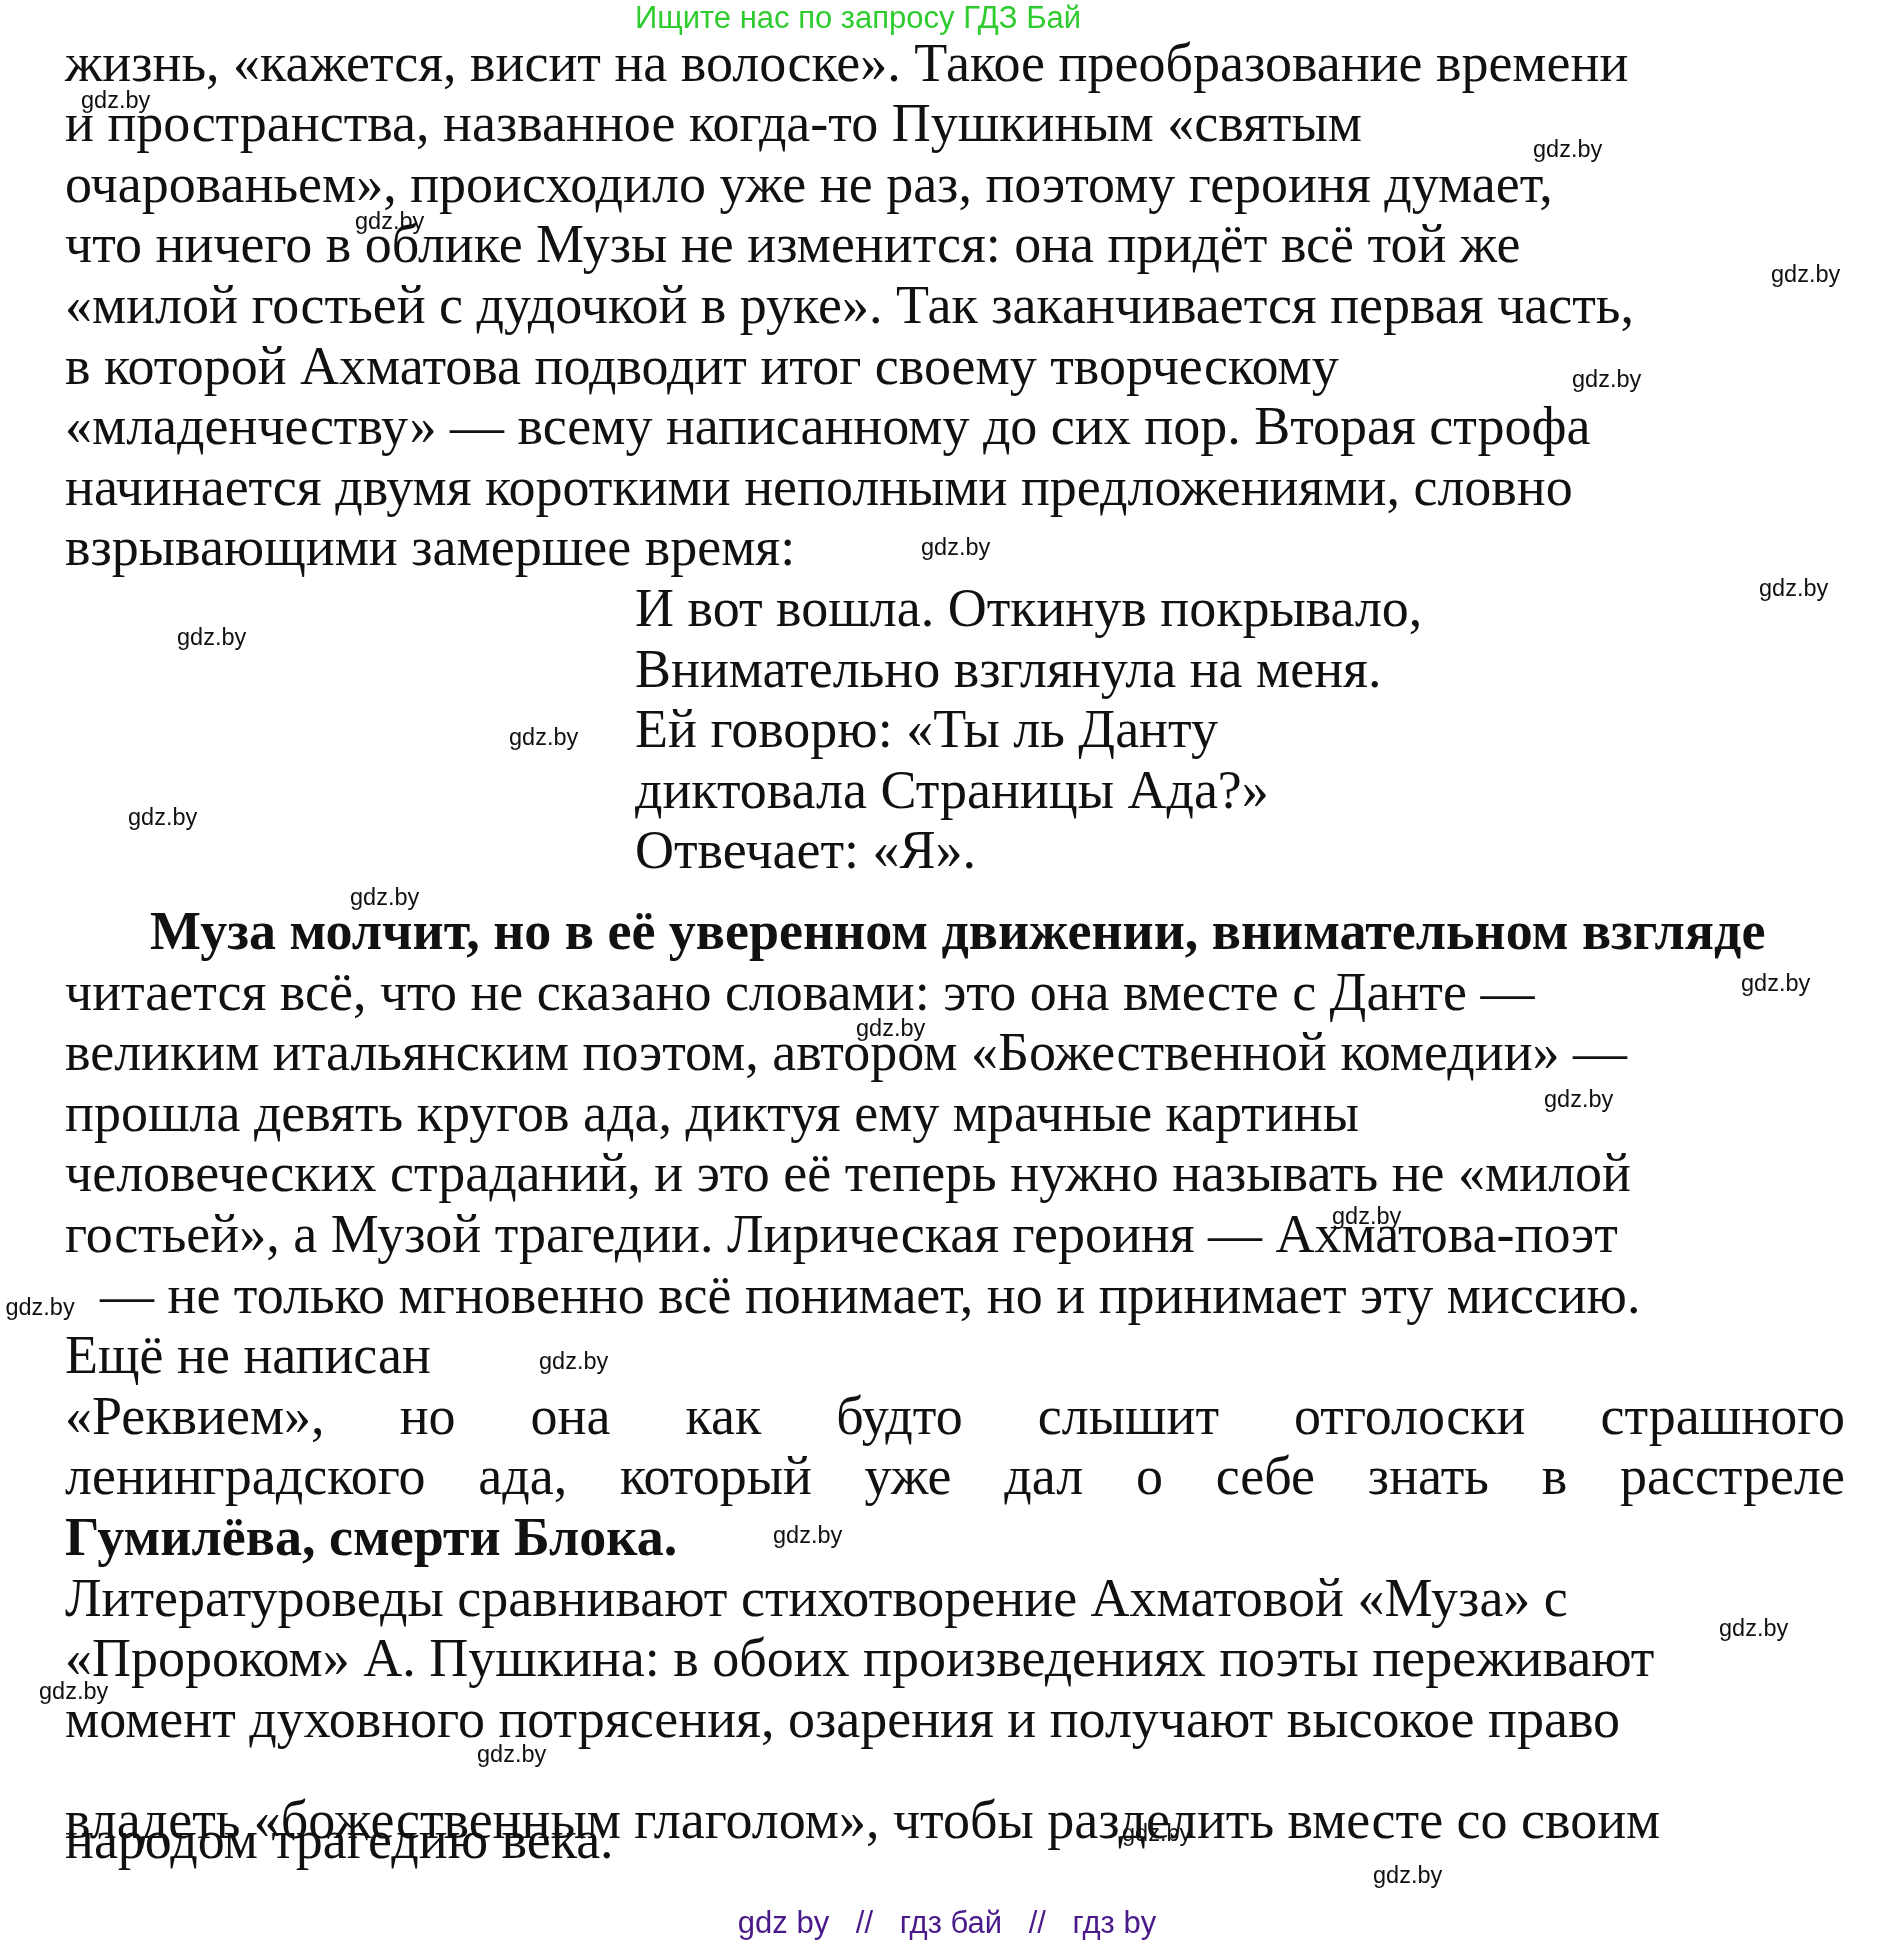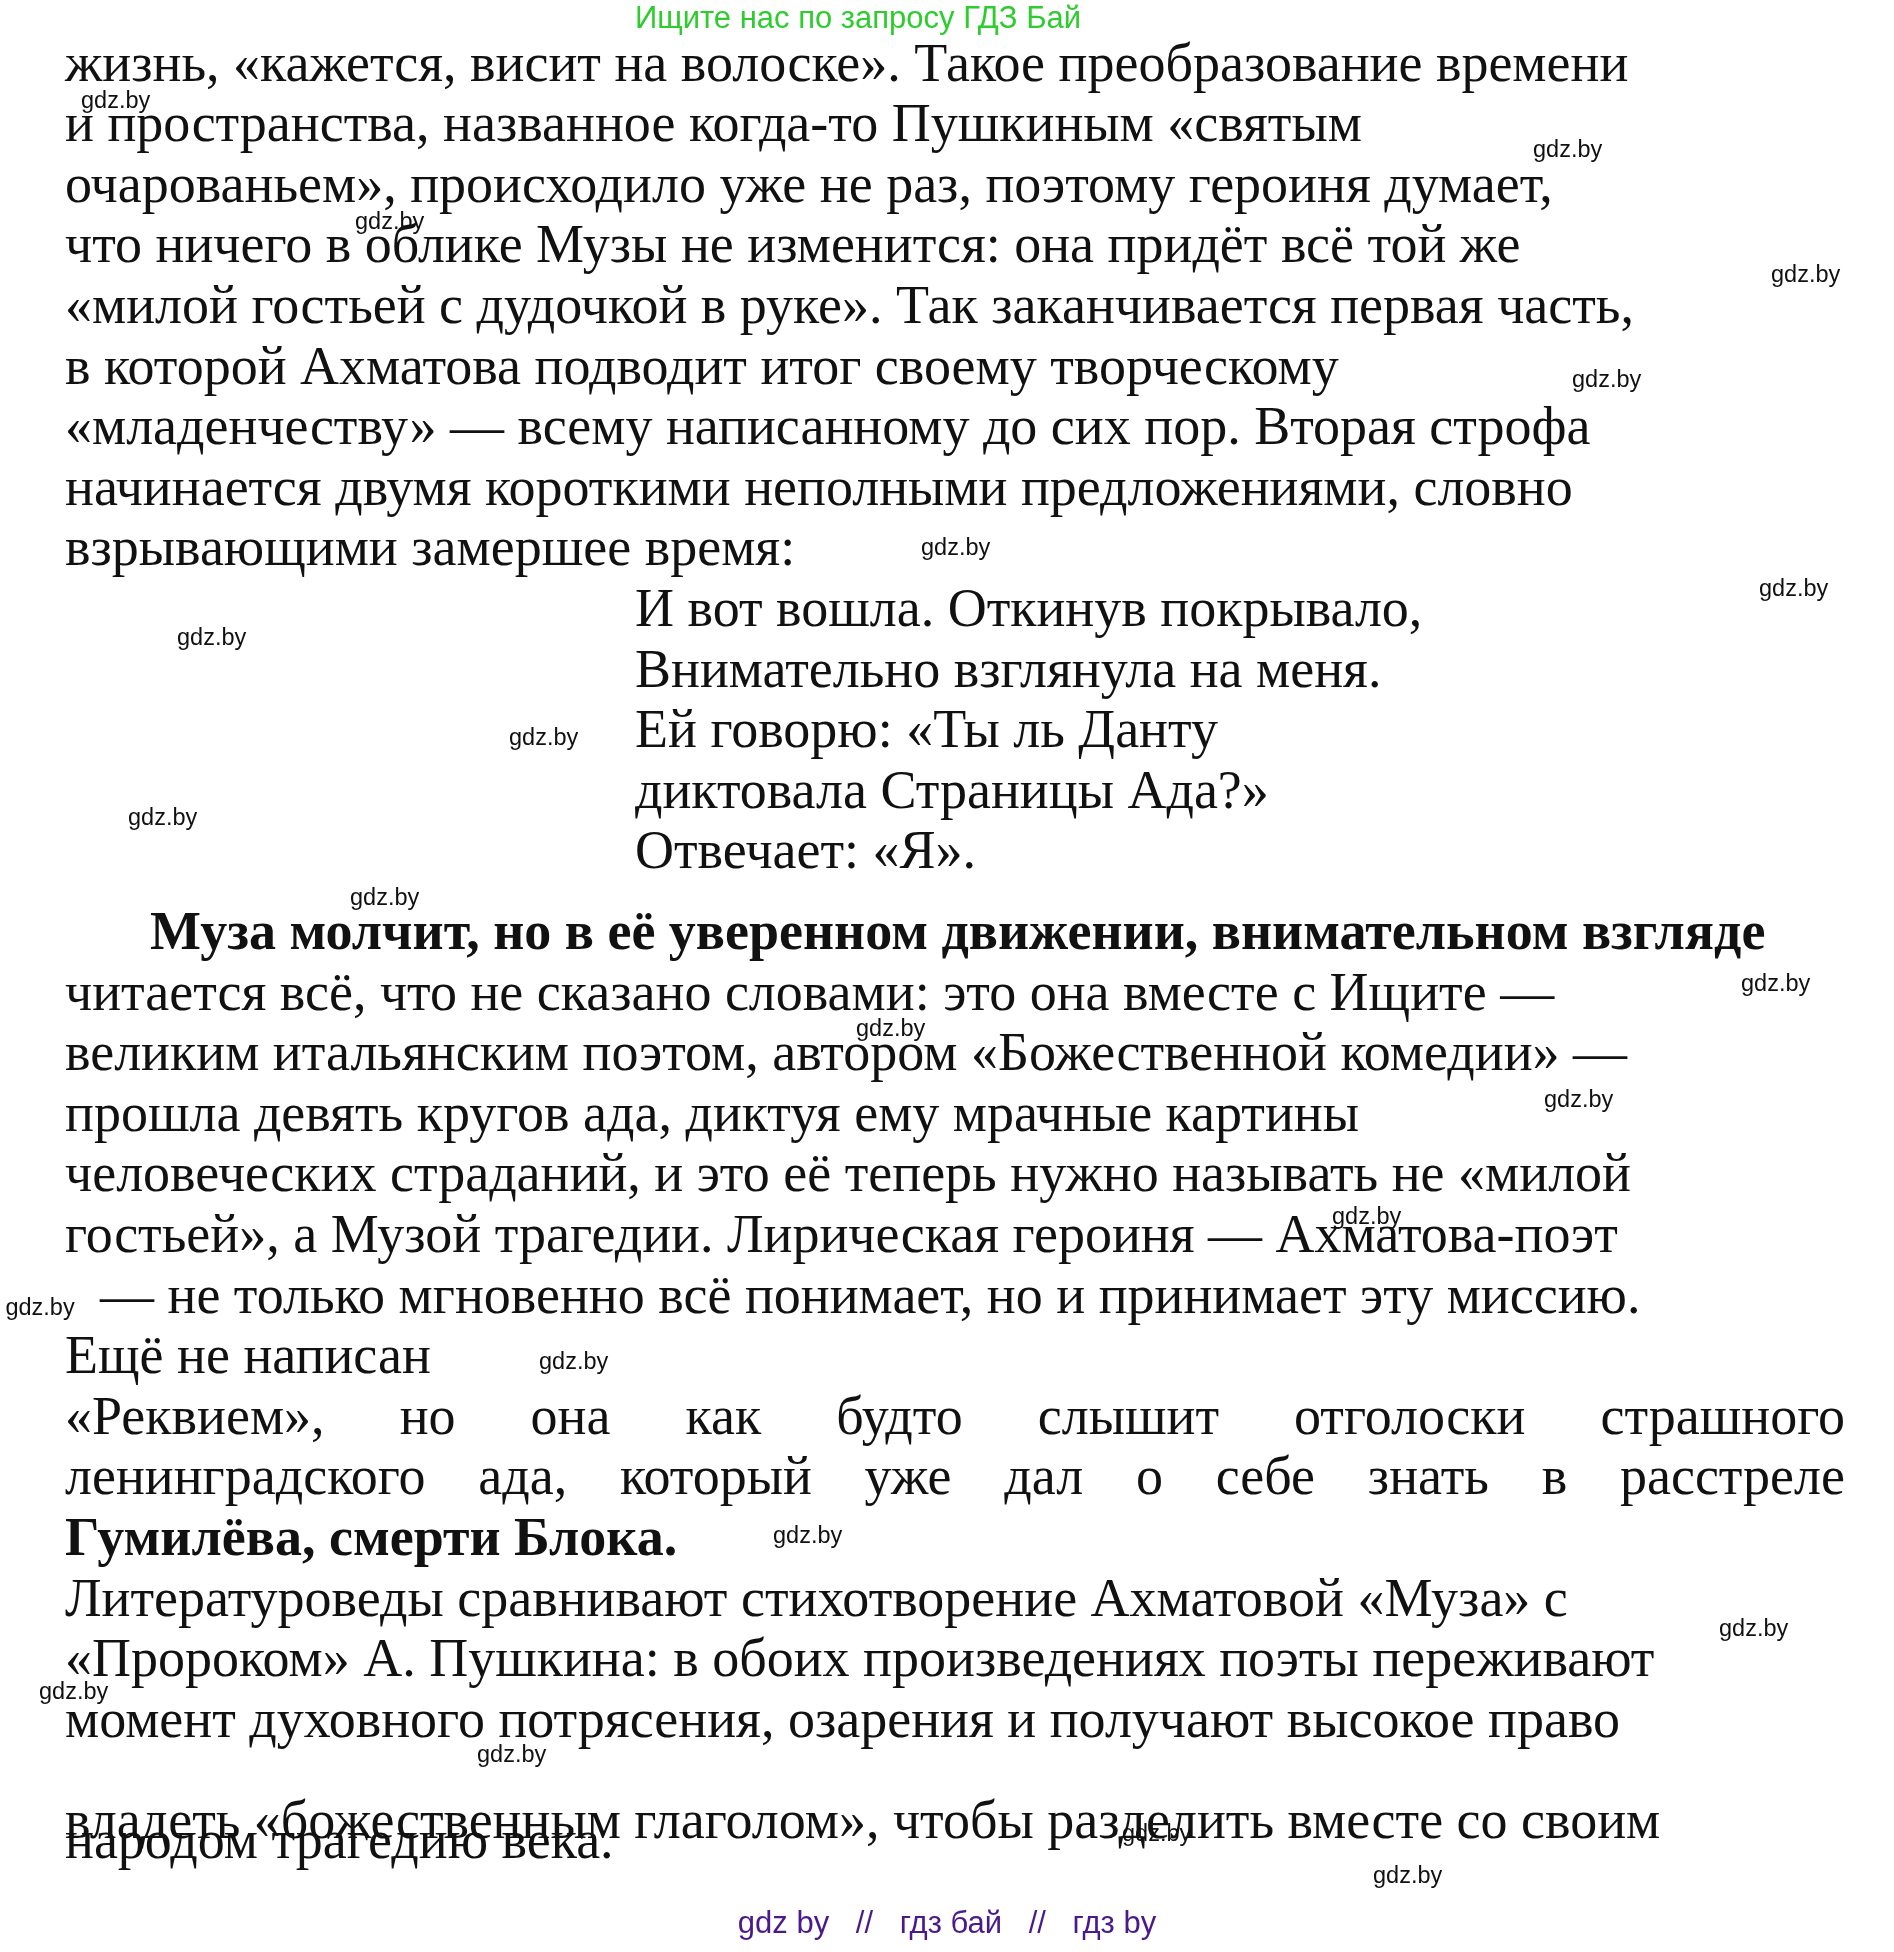--- a/index.html
+++ b/index.html
@@ -34,21 +34,21 @@
 <div>
   <div class="line" style="top:578px; left:635px;">И вот вошла. Откинув покрывало,</div>
   <div class="line" style="top:639px; left:635px;">Внимательно взглянула на меня.</div>
   <div class="line" style="top:699px; left:635px;">Ей говорю: «Ты ль Данту</div>
   <div class="line" style="top:760px; left:635px;">диктовала Страницы Ада?»</div>
   <div class="line" style="top:820px; left:635px;">Отвечает: «Я».</div>
 </div>
 
 <div>
   <div class="line" style="top:901px; left:150px;font-weight:bold;">Муза молчит, но в её уверенном движении, внимательном взгляде</div>
-  <div class="line" style="top:962px;">читается всё, что не сказано словами: это она вместе с Ищите —</div>
+  <div class="line" style="top:962px;">читается всё, что не сказано словами: это она вместе с Данте —</div>
   <div class="line" style="top:1022px;">великим итальянским поэтом, автором «Божественной комедии» —</div>
   <div class="line" style="top:1083px;">прошла девять кругов ада, диктуя ему мрачные картины</div>
   <div class="line" style="top:1143px;">человеческих страданий, и это её теперь нужно называть не «милой</div>
   <div class="line" style="top:1204px;">гостьей», а Музой трагедии. Лирическая героиня — Ахматова-поэт</div>
   <div class="line" style="top:1265px; left:100px;font-family:Liberation Serif, serif;">— не только мгновенно всё понимает, но и принимает эту миссию.</div>
   <div class="line" style="top:1325px;">Ещё не написан</div>
   <div class="line just" style="top:1386px;">«Реквием», но она как будто слышит отголоски страшного</div>
   <div class="line just" style="top:1446px;">ленинградского ада, который уже дал о себе знать в расстреле</div>
   <div class="line" style="top:1507px;font-weight:bold;">Гумилёва, смерти Блока.</div>
 </div>

